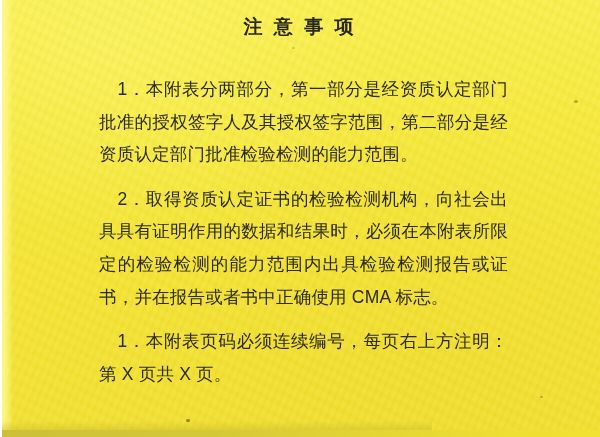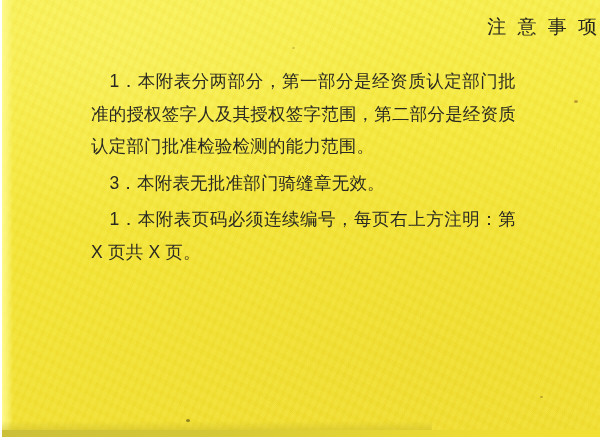--- a/index.html
+++ b/index.html
@@ -50,39 +50,39 @@
     position: absolute;
     left: 2px; bottom: 7px;
     width: 430px; height: 9px;
     background: linear-gradient(180deg, rgba(205, 190, 50, 0) 0%, rgba(200, 185, 45, 0.45) 100%);
   }
   .title {
     position: absolute;
     top: 14px; left: 0;
     width: 100%;
     margin: 0;
-    text-align: right;
+    text-align: center;
     font-size: 19px;
-    font-weight: normal;
+    font-weight: bold;
     letter-spacing: 3px;
     color: #29281f;
   }
   .content {
     position: absolute;
     left: 87px;
     top: 61px;
     width: 433px;
     font-size: 17.5px;
     line-height: 32.6px;
     text-align: justify;
     letter-spacing: 0.2px;
     color: #2b2a22;
   }
   .content p {
-    margin: 4px;
+    margin: 12px;
     text-indent: 1.05em;
   }
   .speck {
     position: absolute;
     border-radius: 50%;
     pointer-events: none;
   }
   .speck-1 { left: 574px; top: 100px; width: 4px; height: 3px; background: rgba(150, 95, 40, 0.55); }
   .speck-2 { left: 186px; top: 419px; width: 4px; height: 3px; background: rgba(70, 60, 20, 0.55); }
   .speck-3 { left: 540px; top: 396px; width: 3px; height: 2px; background: rgba(120, 95, 30, 0.45); }
@@ -95,21 +95,21 @@
   <div class="texture"></div>
   <div class="edge-left-white"></div>
   <div class="edge-left-pale"></div>
   <div class="edge-bottom-soft"></div>
   <div class="edge-bottom"></div>
 
   <h1 class="title">注 意 事 项</h1>
 
   <div class="content">
     <p>1．本附表分两部分，第一部分是经资质认定部门批准的授权签字人及其授权签字范围，第二部分是经资质认定部门批准检验检测的能力范围。</p>
-    <p>3．本附表无批准部门骑缝章无效。</p>
+    <p>2．取得资质认定证书的检验检测机构，向社会出具具有证明作用的数据和结果时，必须在本附表所限定的检验检测的能力范围内出具检验检测报告或证书，并在报告或者书中正确使用 CMA 标志。</p>
     <p>1．本附表页码必须连续编号，每页右上方注明：第 X 页共 X 页。</p>
   </div>
 
   <span class="speck speck-1"></span>
   <span class="speck speck-2"></span>
   <span class="speck speck-3"></span>
   <span class="speck speck-4"></span>
 </div>
 
 </body></html>

